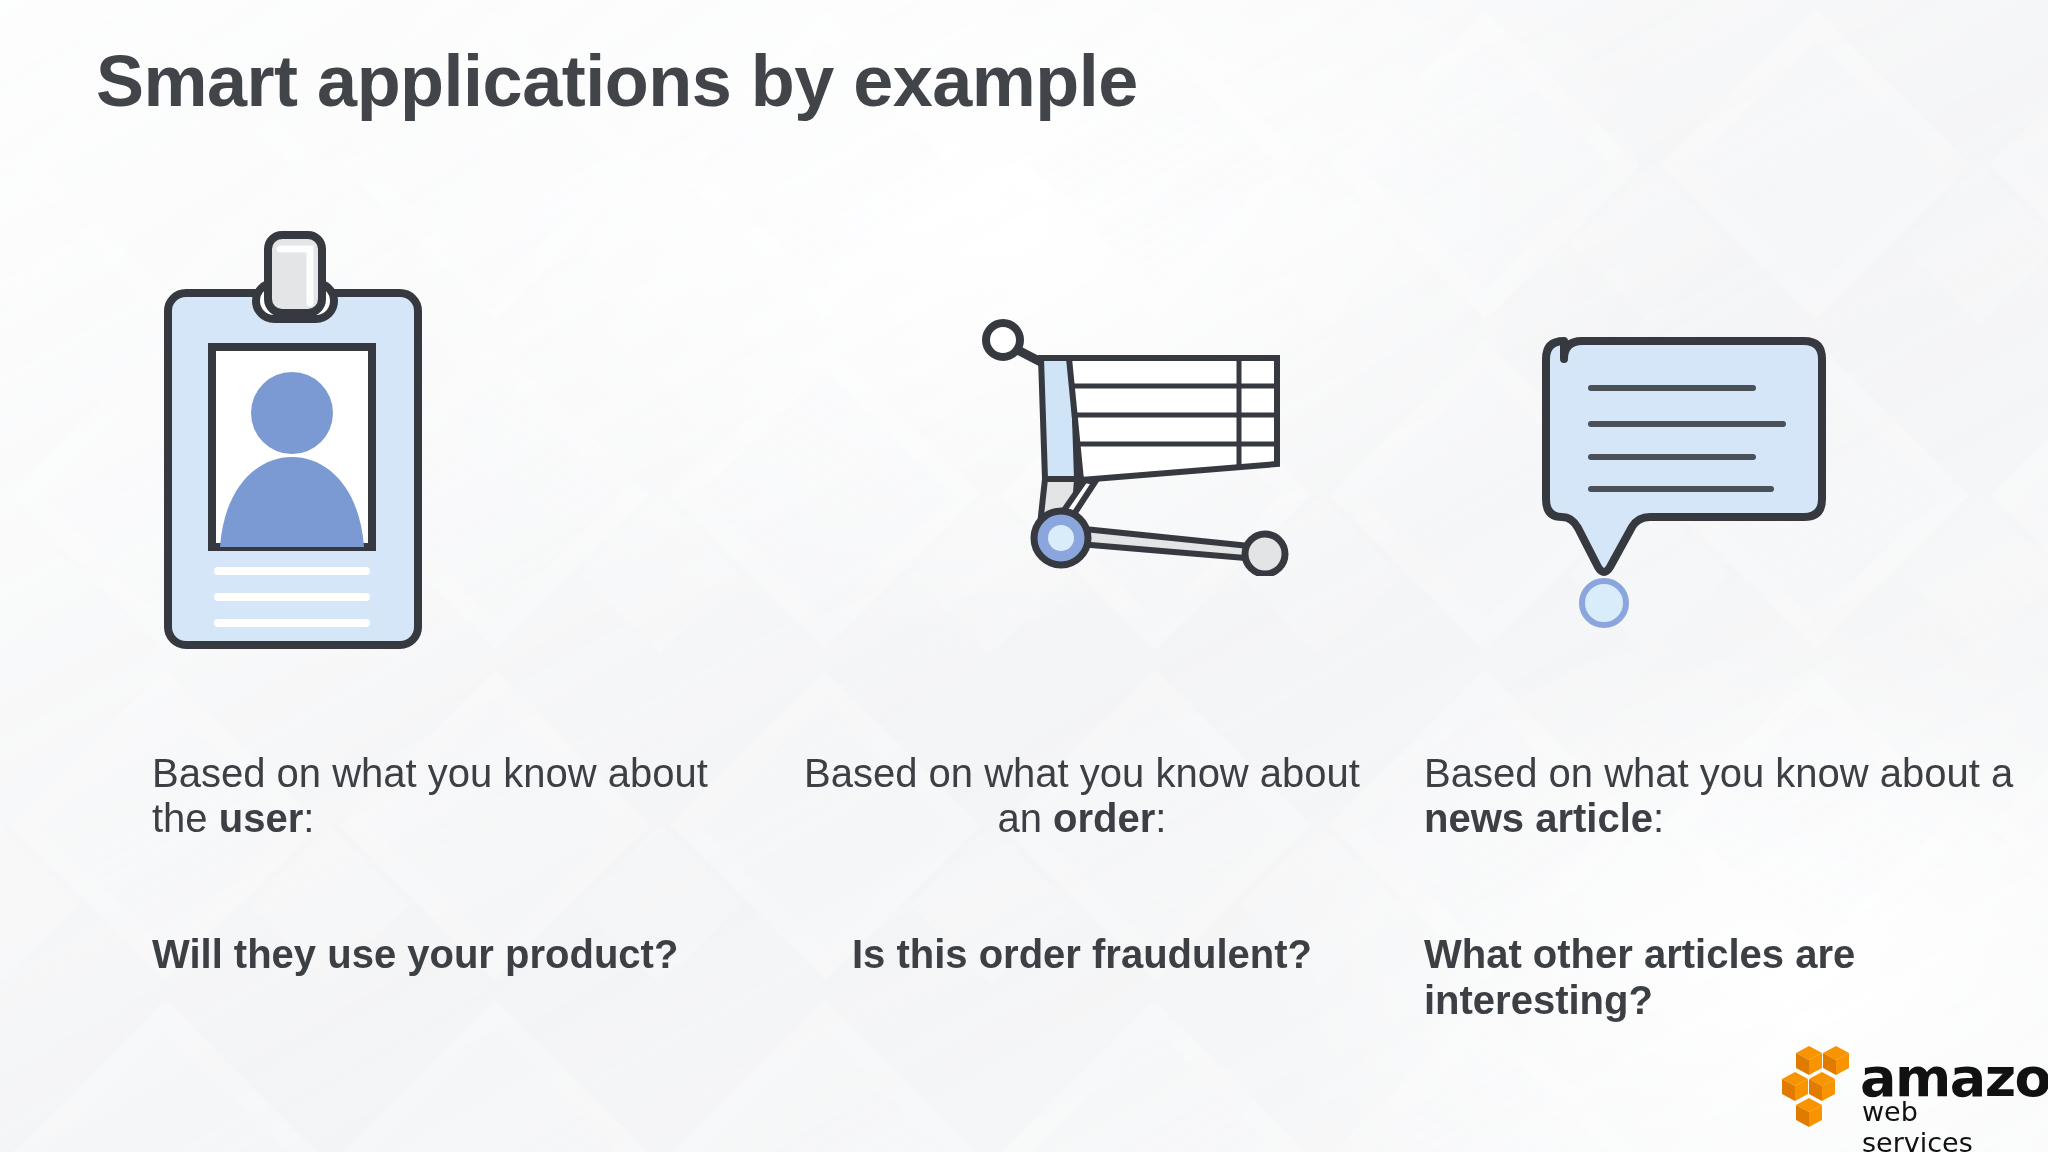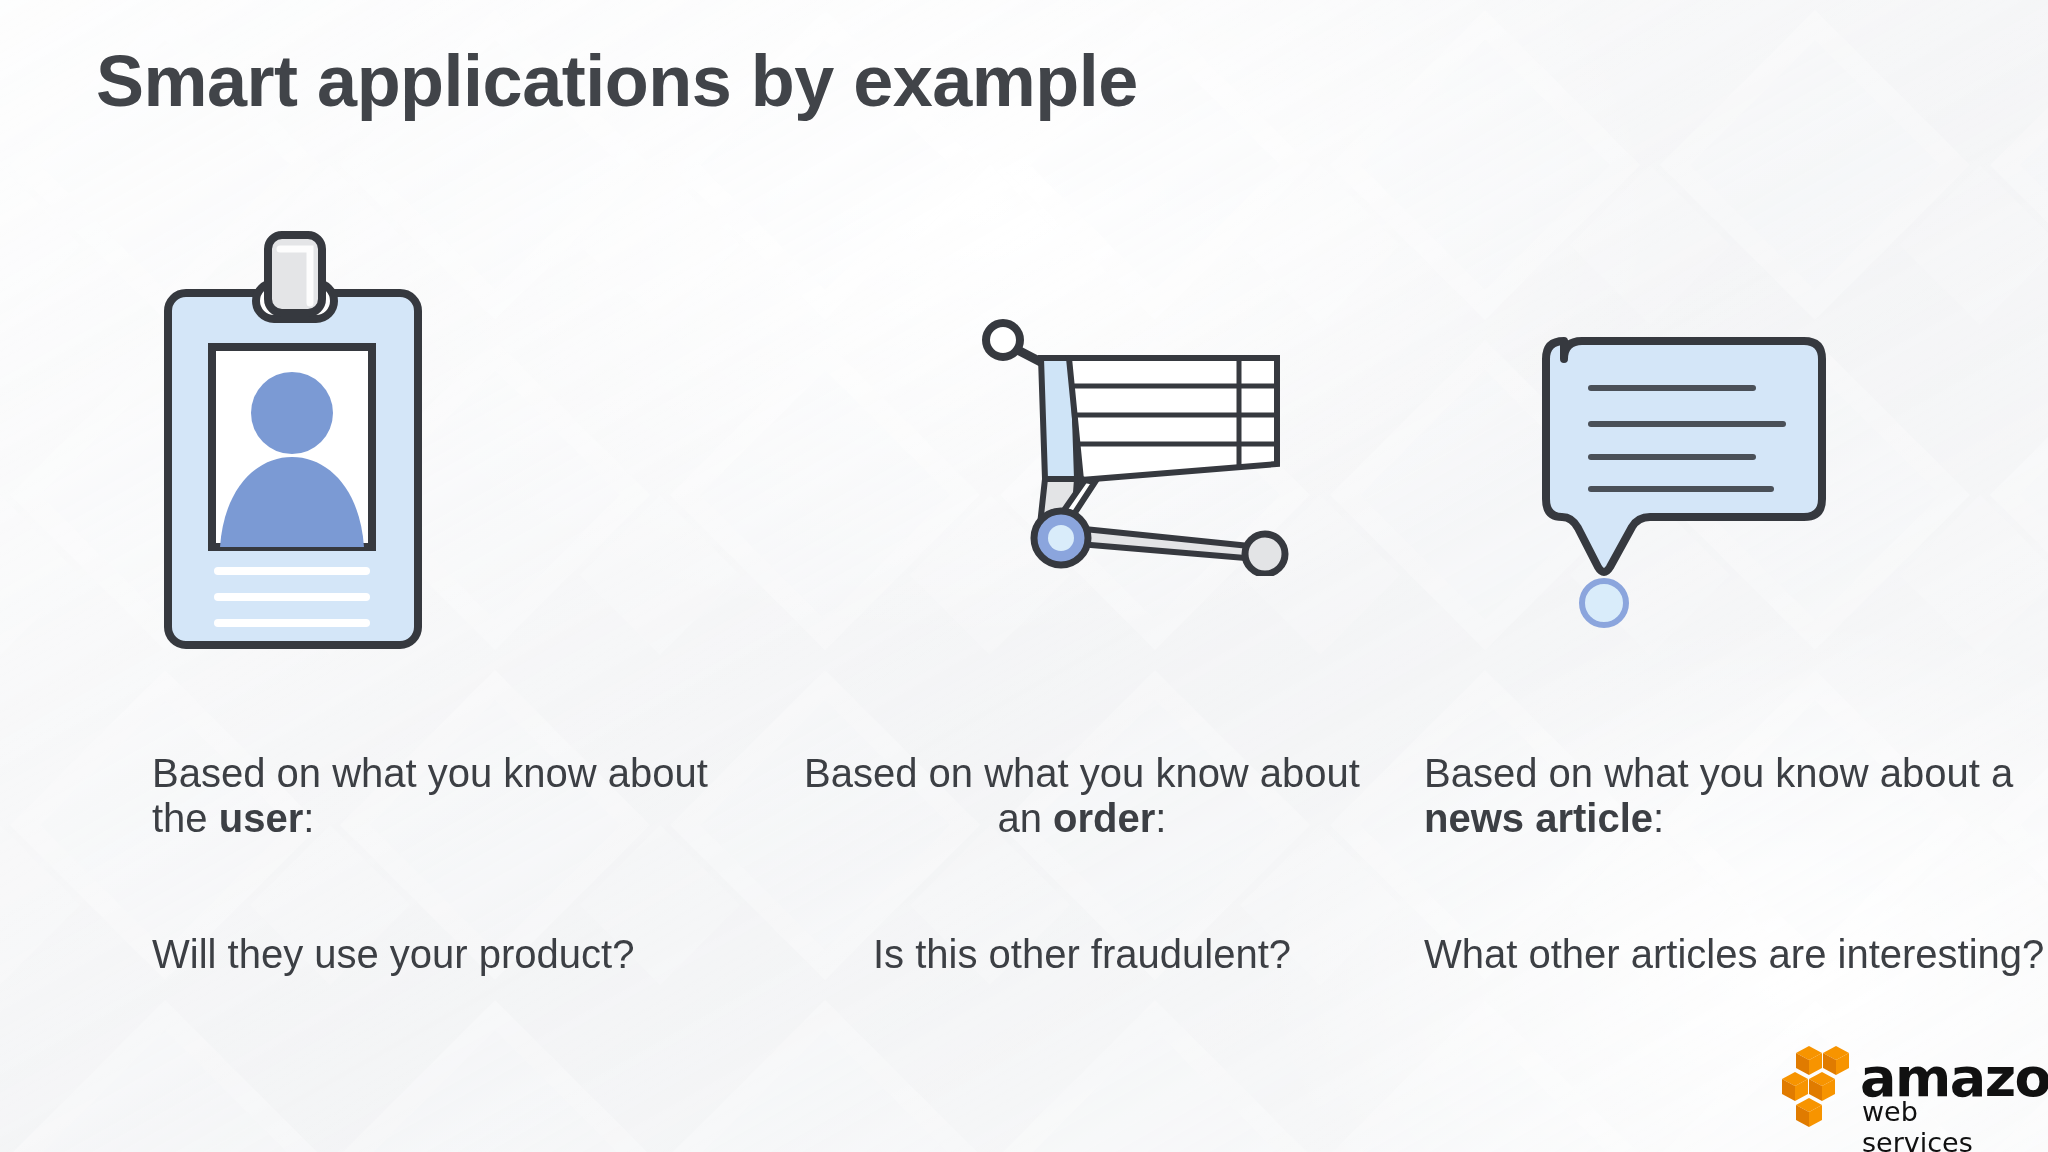--- a/index.html
+++ b/index.html
@@ -86,21 +86,21 @@
   .caption b { font-weight: bold; }
 
   .question {
     position: absolute;
     left: 52px;
     top: 915px;
     width: 580px;
     font-size: 40px;
     line-height: 1.15;
     color: #3c3f44;
-    font-weight: normal;
+    font-weight: bold;
   }
 
   .col-2 .caption,
   .col-2 .question { width: 640px; }
 
   .aws-logo {
     position: absolute;
     right: 22px;
     bottom: 16px;
     width: 250px;
@@ -212,21 +212,21 @@
 
           <circle cx="84" cy="222" r="27" fill="#8ba5dd" stroke="#36393f" stroke-width="7"></circle>
           <circle cx="84" cy="222" r="13" fill="#d9ecfa"></circle>
         </svg>
       </div>
 
       <div class="caption">
         <span>Based on what you know about an </span><b>order</b><span>:</span>
       </div>
 
-      <div class="question">Is this other fraudulent?</div>
+      <div class="question">Is this order fraudulent?</div>
     </div>
 
     <div class="col col-2">
 
       <div class="icon-wrap bubble-wrap">
         <svg width="300" height="300" viewBox="0 0 300 300">
 
           <path d="M22 28
                    Q22 10 40 10
                    L262 10

